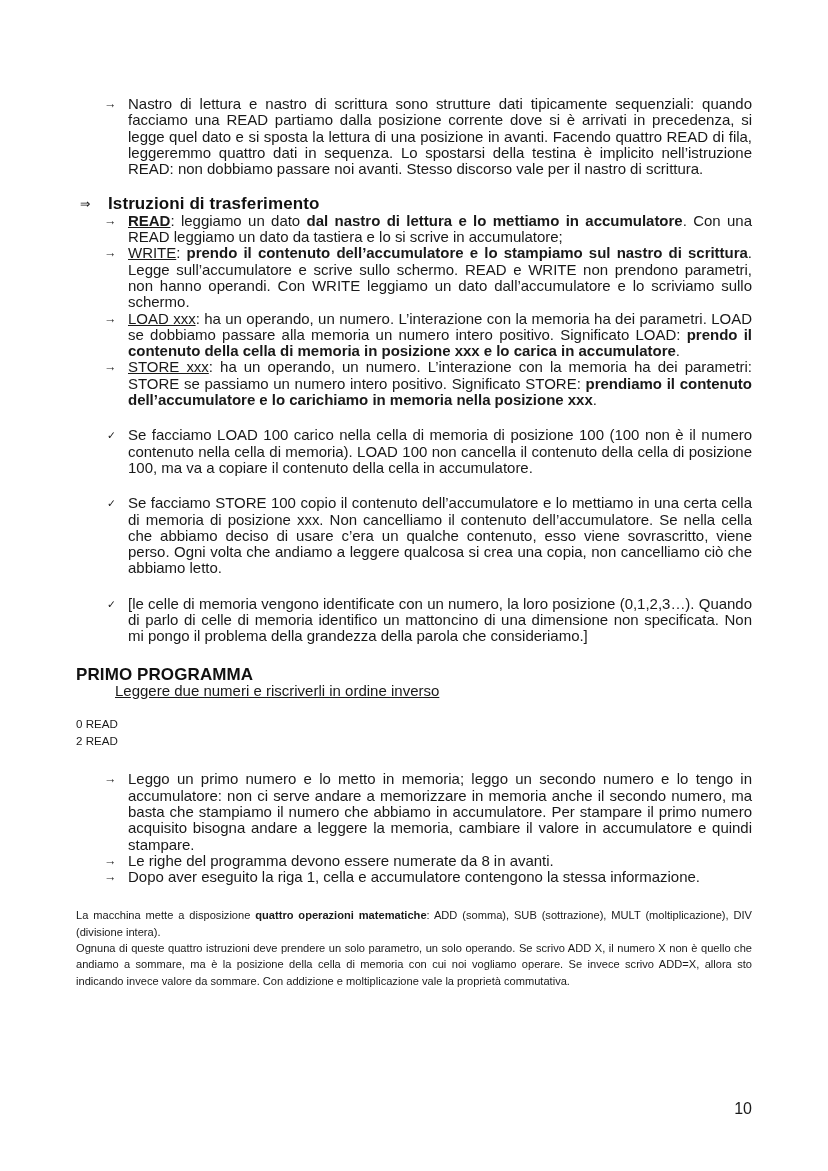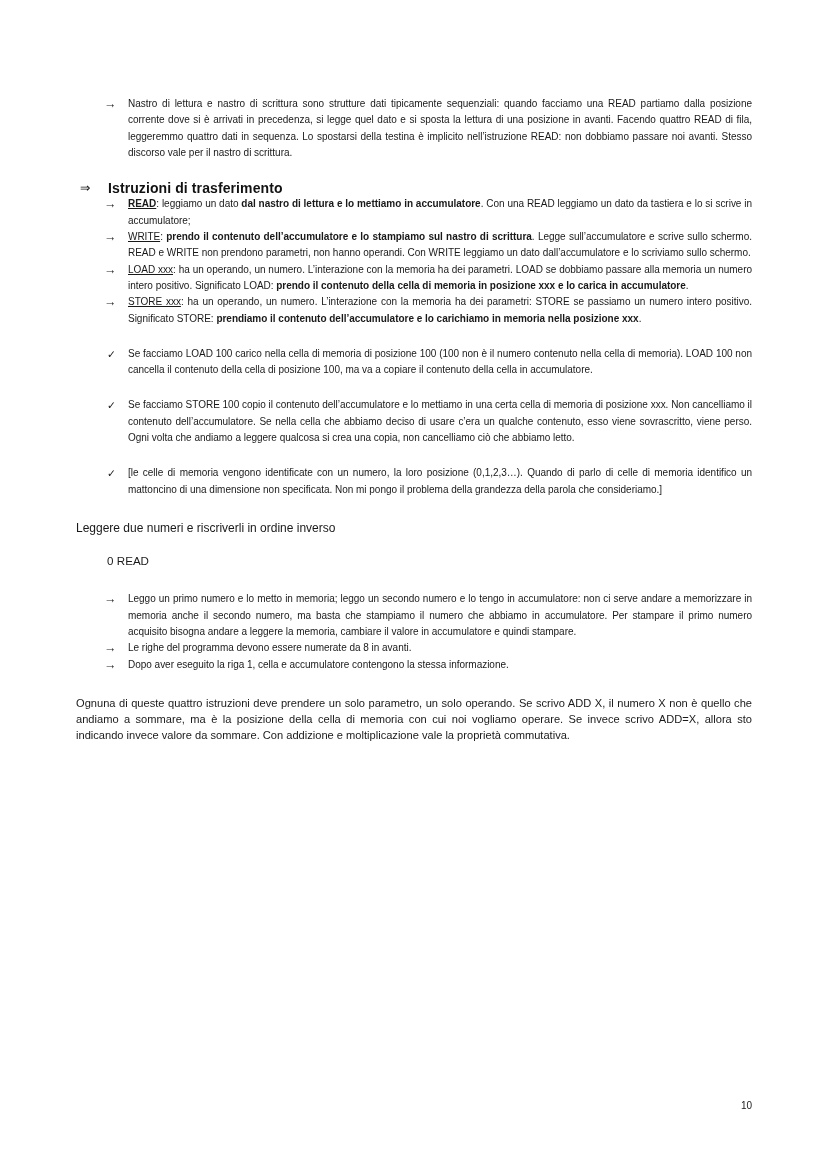--- a/index.html
+++ b/index.html
@@ -22,21 +22,21 @@
   }
   .content {
     position: absolute;
     left: 76px;
     top: 96px;
     width: 676px;
   }
 
   
   .para {
-    font-size: 10px;
+    font-size: 15px;
     line-height: 16.3px;
     text-align: justify;
     color: #191919;
     letter-spacing: -0.02px;
   }
   b, .b { font-weight: bold; }
   .u { text-decoration: underline; }
 
   
   .row {
@@ -64,42 +64,43 @@
   .lvlc > .marker { width: 21px; margin-left: 31px; font-size: 10.6px; }
 
   .arrow1 { font-size: 12.4px; }
   .arrow2 { font-size: 12.4px; }
   .gap-m  { height: 16px; }
   .gap-l  { height: 19px; }
   .gap-xl { height: 22px; }
 
   
   .heading {
-    font-size: 14px;
+    font-size: 17px;
     line-height: 16.3px;
     font-weight: bold;
     color: #111111;
     letter-spacing: 0.1px;
   }
   .subheading {
-    font-size: 12px;
-    line-height: 16.3px;
-    color: #191919;
+    font-size: 15px;
+    line-height: 16.3px;
+    color: #191919;
+    text-decoration: underline;
+    margin-left: 39px;
   }
 
   
   .listing {
     font-size: 11.6px;
     line-height: 17.1px;
     color: #191919;
   }
   .code-line {
     display: flex;
     white-space: pre;
-    text-align: right;
   }
   .code-op {
     flex: 0 0 auto;
     width: 73px;
   }
   .code-cmt {
     flex: 1 1 auto;
   }
 
   
@@ -110,21 +111,21 @@
     color: #191919;
   }
 
   
   .page-number {
     position: absolute;
     left: 0;
     top: 1100px;
     width: 752px;
     text-align: right;
-    font-size: 10px;
+    font-size: 16px;
     color: #1a1a1a;
   }
 </style>
 </head>
 <body>
 
 <div class="page">
   <div class="content">
 
     <div class="row lvl2">
@@ -175,45 +176,51 @@
 
     <div class="gap-l"></div>
 
     <div class="row lvlc">
       <span class="marker">✓</span>
       <span class="rowbody para">[le celle di memoria vengono identificate con un numero, la loro posizione (0,1,2,3…). Quando di parlo di celle di memoria identifico un mattoncino di una dimensione non specificata. Non mi pongo il problema della grandezza della parola che consideriamo.]</span>
     </div>
 
     <div class="gap-xl"></div>
 
+    <div class="heading">PRIMO PROGRAMMA</div>
     <div class="subheading">Leggere due numeri e riscriverli in ordine inverso</div>
 
     <div class="gap-m"></div>
 
     <div class="listing">
       <div class="code-line">
         <span class="code-op">0 READ</span>
       </div>
+      <div class="code-line">
+        <span class="code-op">2 READ</span>
+        <span class="code-cmt"></span>
+      </div>
     </div>
 
     <div class="gap-xl"></div>
 
     <div class="row lvl2">
       <span class="marker arrow2">→</span>
       <span class="rowbody para">Leggo un primo numero e lo metto in memoria; leggo un secondo numero e lo tengo in accumulatore: non ci serve andare a memorizzare in memoria anche il secondo numero, ma basta che stampiamo il numero che abbiamo in accumulatore. Per stampare il primo numero acquisito bisogna andare a leggere la memoria, cambiare il valore in accumulatore e quindi stampare.</span>
     </div>
     <div class="row lvl2">
       <span class="marker arrow2">→</span>
       <span class="rowbody para">Le righe del programma devono essere numerate da 8 in avanti.</span>
     </div>
     <div class="row lvl2">
       <span class="marker arrow2">→</span>
       <span class="rowbody para">Dopo aver eseguito la riga 1, cella e accumulatore contengono la stessa informazione.</span>
     </div>
 
     <div class="gap-xl"></div>
 
+    <div class="block-para"><span>La macchina mette a disposizione </span><b>quattro operazioni matematiche</b><span>: ADD (somma), SUB (sottrazione), MULT (moltiplicazione), DIV (divisione intera).</span></div>
     <div class="block-para">Ognuna di queste quattro istruzioni deve prendere un solo parametro, un solo operando. Se scrivo ADD X, il numero X non è quello che andiamo a sommare, ma è la posizione della cella di memoria con cui noi vogliamo operare. Se invece scrivo ADD=X, allora sto indicando invece valore da sommare. Con addizione e moltiplicazione vale la proprietà commutativa.</div>
 
   </div>
 
   <div class="page-number">10</div>
 </div>
 
 </body></html>

